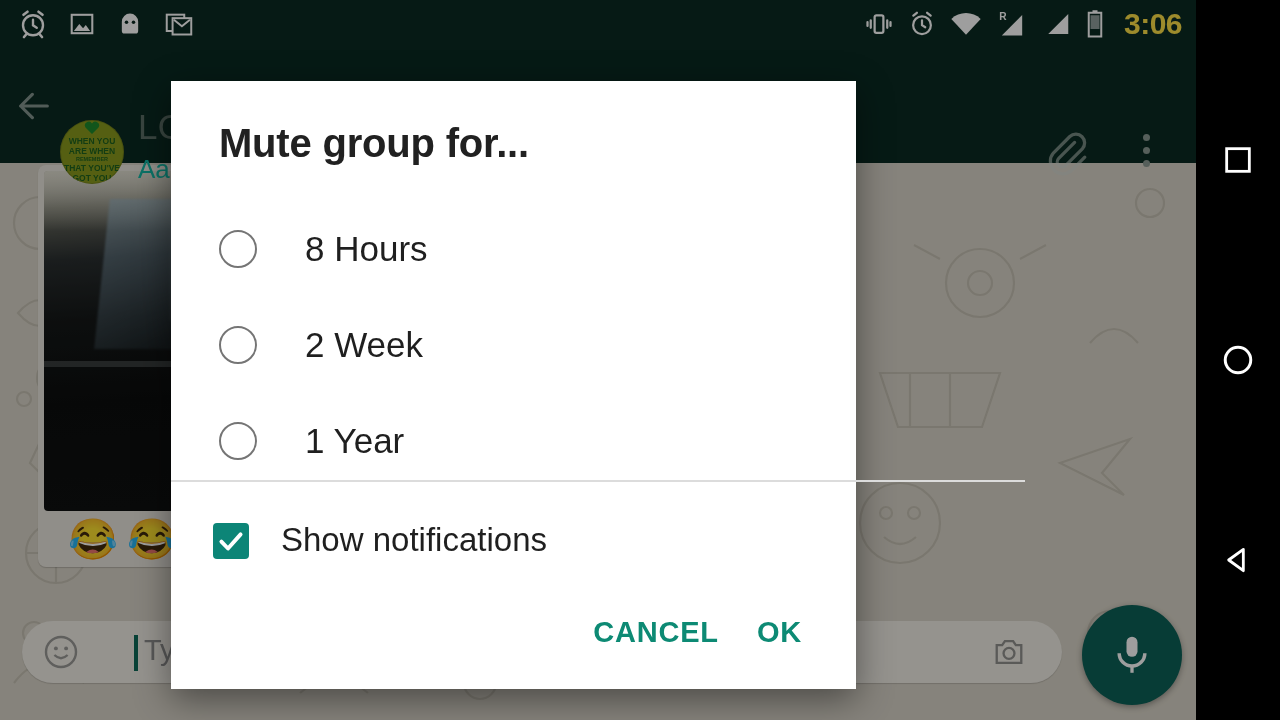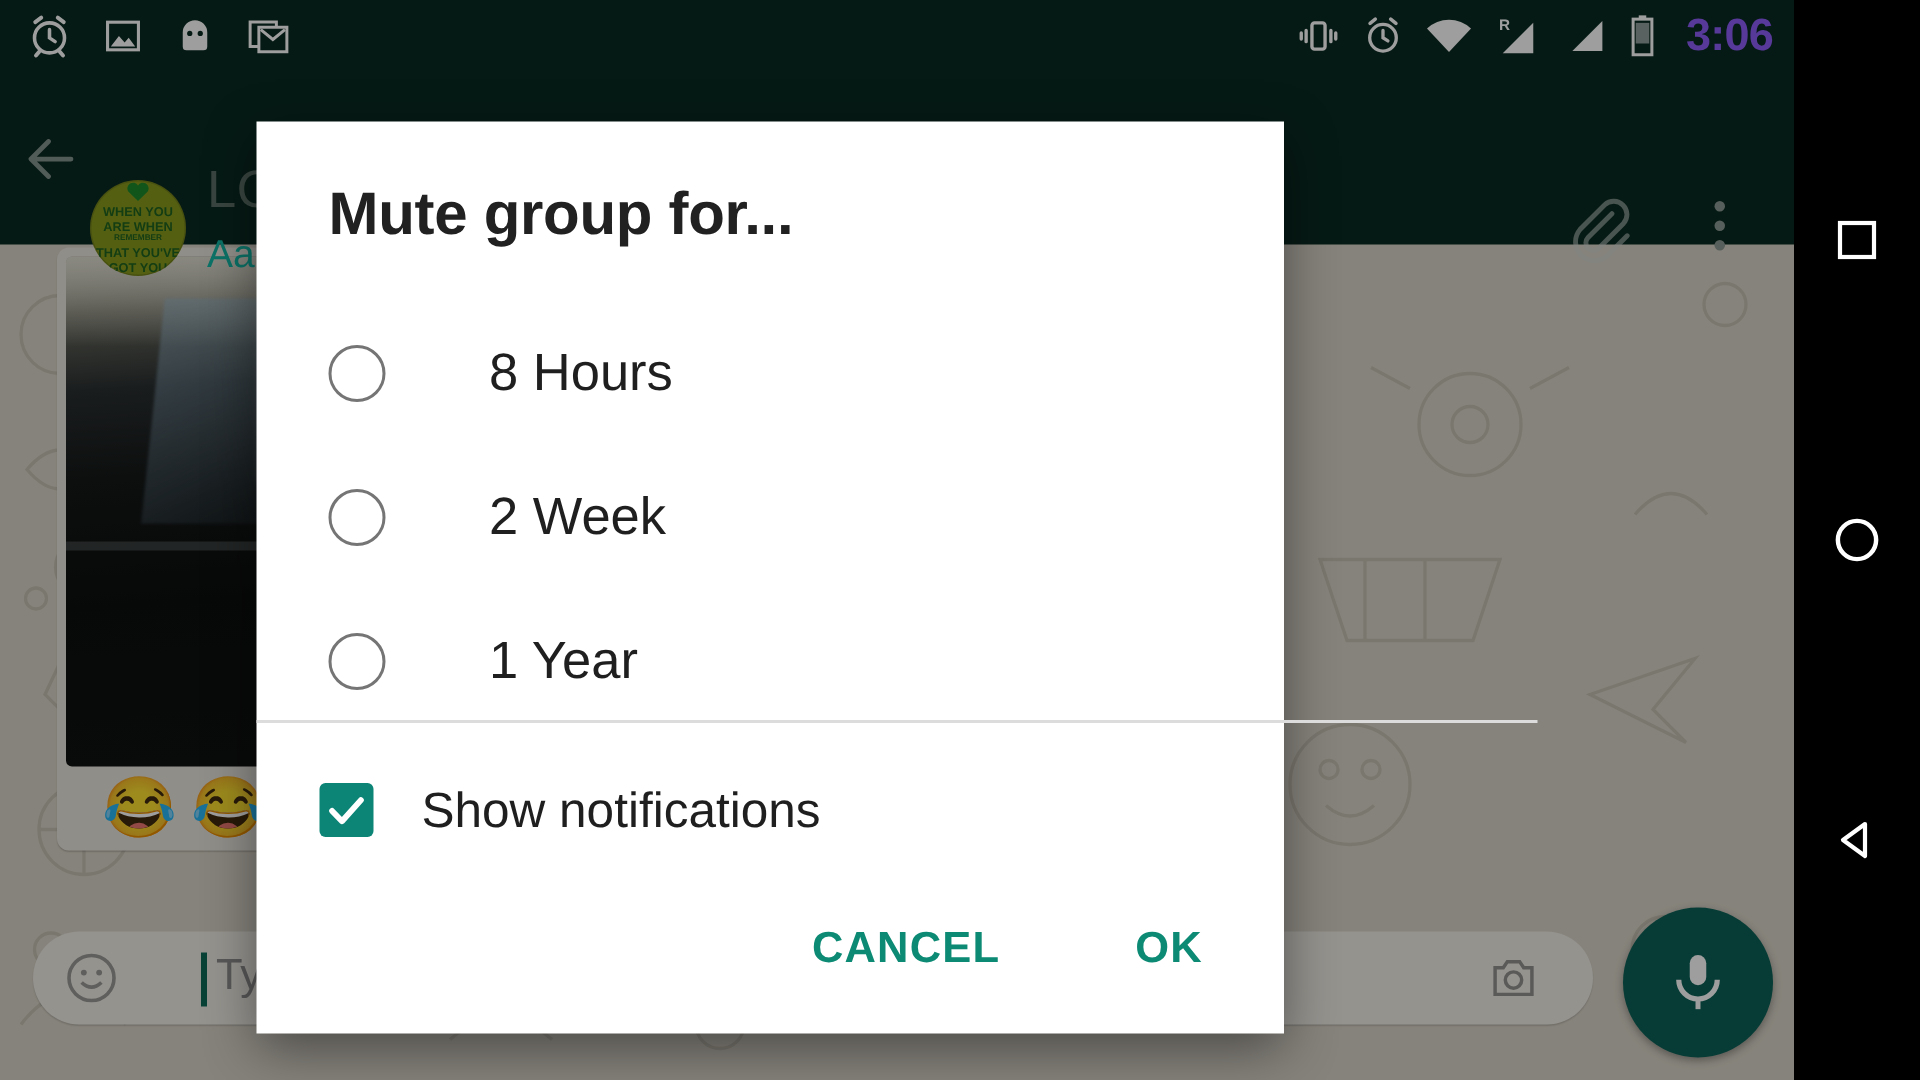--- a/index.html
+++ b/index.html
@@ -51,21 +51,21 @@
   }
   .sb-right {
     position: absolute;
     right: 14px; top: 0;
     height: 48px;
     display: flex;
     align-items: center;
     gap: 14px;
   }
   .sb-time {
-    color: #8b5cf6;
+    color: #fde047;
     font-size: 30px;
     font-weight: bold;
     letter-spacing: -0.5px;
     margin-left: 6px;
   }
   .sbicon { display: block; }
 
   
   #appbar {
     position: absolute;
@@ -310,56 +310,56 @@
     cursor: pointer;
   }
   .radio {
     width: 38px; height: 38px;
     border-radius: 50%;
     border: 2.5px solid #757575;
     box-sizing: border-box;
     flex: 0 0 auto;
   }
   .opt-label {
-    margin-left: 69px;
+    margin-left: 48px;
     font-size: 35px;
     color: #1f1f1f;
   }
   #divider {
     position: absolute;
     left: 0; top: 399px;
     width: 854px; height: 2px;
     background: #dcdcdc;
   }
   #checkrow {
     position: absolute;
     left: 42px; top: 440px;
     display: flex;
-    align-items: center;
+    align-items: flex-end;
     cursor: pointer;
   }
   .checkbox {
     width: 36px; height: 36px;
     border-radius: 4px;
     background: #0c8577;
     position: relative;
     flex: 0 0 auto;
   }
   .checkbox svg { display: block; }
   #checkrow .cb-label {
     margin-left: 32px;
     font-size: 33px;
     color: #1f1f1f;
   }
   #dlg-actions {
     position: absolute;
     right: 52px; bottom: 34px;
     display: flex;
     align-items: flex-start;
-    gap: 86px;
+    gap: 34px;
   }
   .dlg-btn {
     background: none;
     border: none;
     padding: 6px 2px;
     font-family: "Liberation Sans", sans-serif;
     font-size: 29px;
     font-weight: bold;
     color: #0d8a74;
     letter-spacing: .8px;

